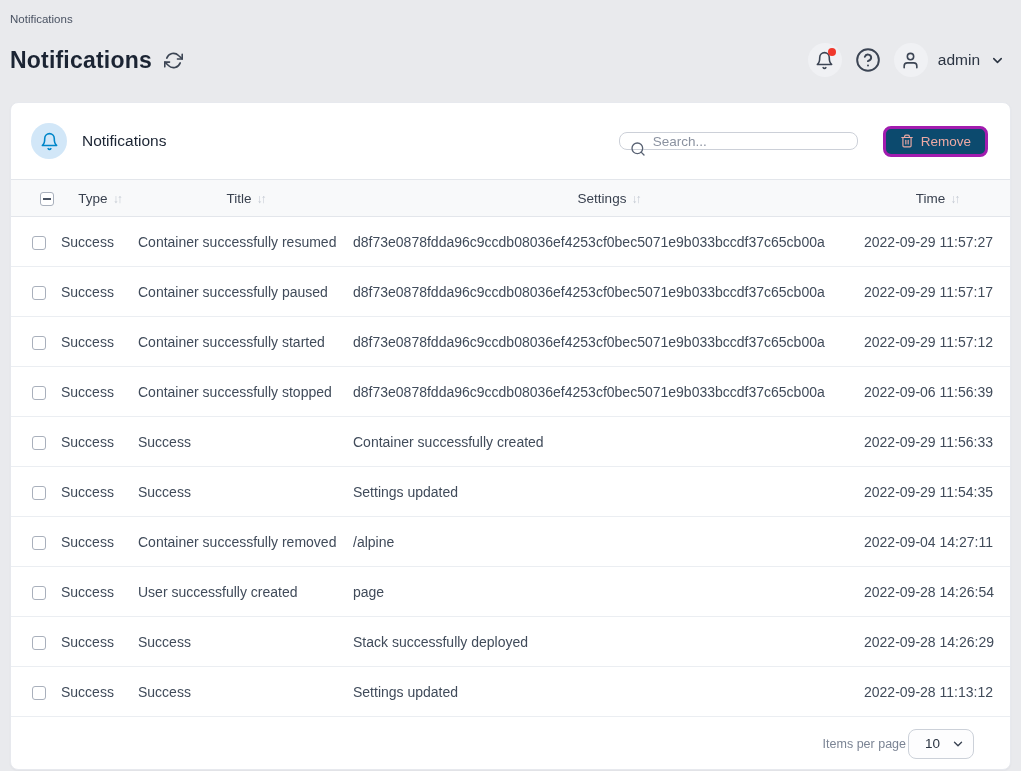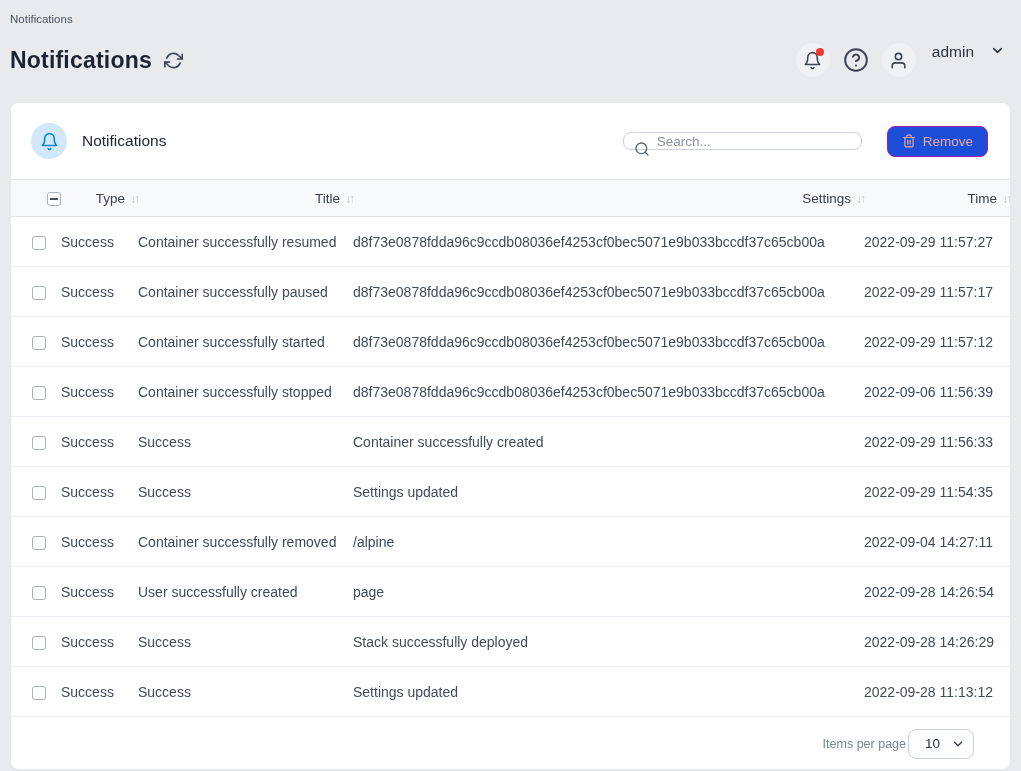--- a/index.html
+++ b/index.html
@@ -31,21 +31,21 @@
     border: none; cursor: pointer; position: relative; color: #3c4554;
   }
   .red-dot {
     position: absolute; top: 5px; right: 6px; width: 8px; height: 8px;
     border-radius: 50%; background: #f0382c;
   }
   .help-btn {
     background: none; border: none; cursor: pointer; display: flex; align-items: center;
     color: #3c4554; padding: 0;
   }
-  .user-menu { display: flex; align-items: flex-start; gap: 16px; cursor: pointer; }
+  .user-menu { display: flex; align-items: center; gap: 10px; cursor: pointer; }
   .user-name { font-size: 15.5px; color: #2b3442; }
   .user-chevron { color: #2b3442; }
 
   
   .card {
     margin: 22px 10px 0 10px; width: 1001px; height: 668px;
     background: #ffffff; border-radius: 8px;
     border: 1px solid #e7e9ee;
     box-shadow: 0 1px 2px rgba(16,24,40,0.04);
     overflow: hidden;
@@ -65,34 +65,34 @@
   .search-wrap .search-icon {
     position: absolute; left: 11px; top: 9px; color: #596273; pointer-events: none;
   }
   .search-input {
     width: 239px; height: 18px; border: 1px solid #ccd0d8; border-radius: 8px;
     padding: 0 10px 0 33px; font-size: 13.5px; font-family: "Liberation Sans", sans-serif;
     color: #2b3442; background: #fff; outline: none;
   }
   .search-input::placeholder { color: #8b92a0; }
   .remove-btn {
-    height: 31px; padding: 0 14px; border-radius: 8px; border: 1px solid #a21caf;
-    background: #1d4ed8; color: #eca9a4; font-size: 13.5px;
+    height: 31px; padding: 0 14px; border-radius: 8px; border: 3px solid #a21caf;
+    background: #0c4a6e; color: #eca9a4; font-size: 13.5px;
     font-family: "Liberation Sans", sans-serif;
     display: flex; align-items: center; gap: 7px; cursor: not-allowed;
   }
 
   
   table { width: 100%; border-collapse: collapse; table-layout: fixed; }
   thead tr {
     background: #f8f9fa;
     border-top: 1px solid #e3e6eb; border-bottom: 1px solid #e3e6eb;
   }
   th {
-    height: 37px; text-align: right; font-weight: 500; font-size: 13.5px;
+    height: 37px; text-align: center; font-weight: 500; font-size: 13.5px;
     color: #39414f; vertical-align: middle; white-space: nowrap;
   }
   .sort-glyph { color: #c4cad3; font-size: 12px; margin-left: 5px; letter-spacing: -2px; }
   td {
     height: 50px; vertical-align: middle; font-size: 14px; color: #404b5a;
     border-bottom: 1px solid #ebeef2; white-space: nowrap; overflow: hidden;
   }
   .cb-cell { padding-left: 21px; }
   .checkbox {
     display: inline-block; width: 14px; height: 14px; border: 1px solid #a9b0bc;

